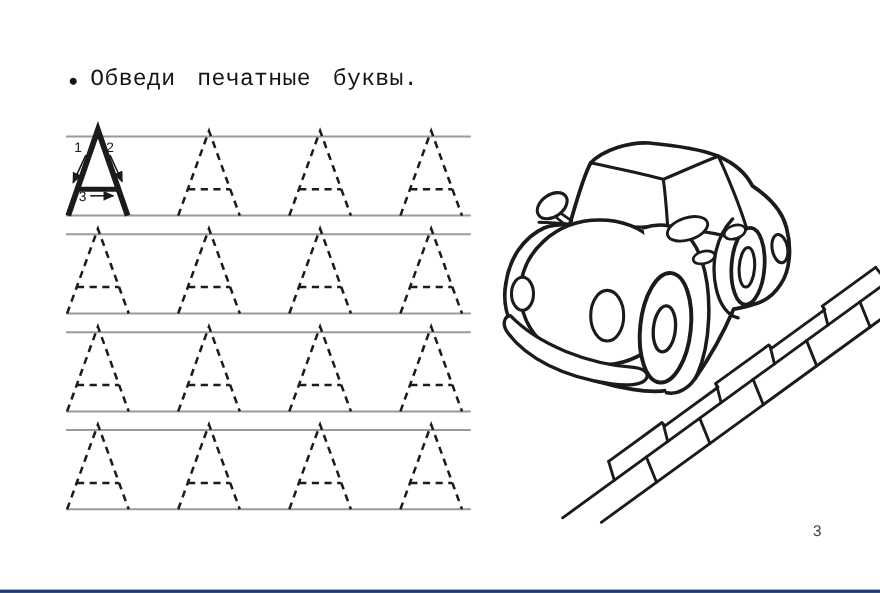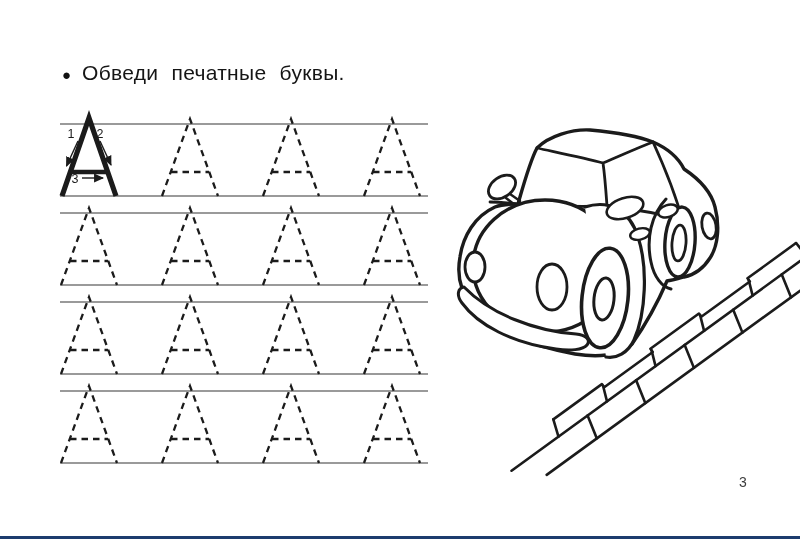--- a/index.html
+++ b/index.html
@@ -13,20 +13,21 @@
   .page{position:absolute;inset:0;background:#fff;}
   .title-row{
     position:absolute;left:62px;top:61px;
     display:flex;align-items:center;gap:11px;
     color:#121212;
   }
   .title-bullet{font-size:15px;line-height:1;transform:translateY(1px);}
   .title-text{
     font-size:21px;font-weight:500;letter-spacing:.3px;word-spacing:7px;
     color:#151515;
+    font-family:Liberation Mono, monospace;
   }
   .page-number{
     position:absolute;left:739px;top:474px;
     font-size:14px;color:#3c3c3c;
   }
   .bottom-rule{
     position:absolute;left:0;bottom:0;width:800px;height:3px;
     background:#1d3c6e;
   }
   svg{position:absolute;left:0;top:0;}

